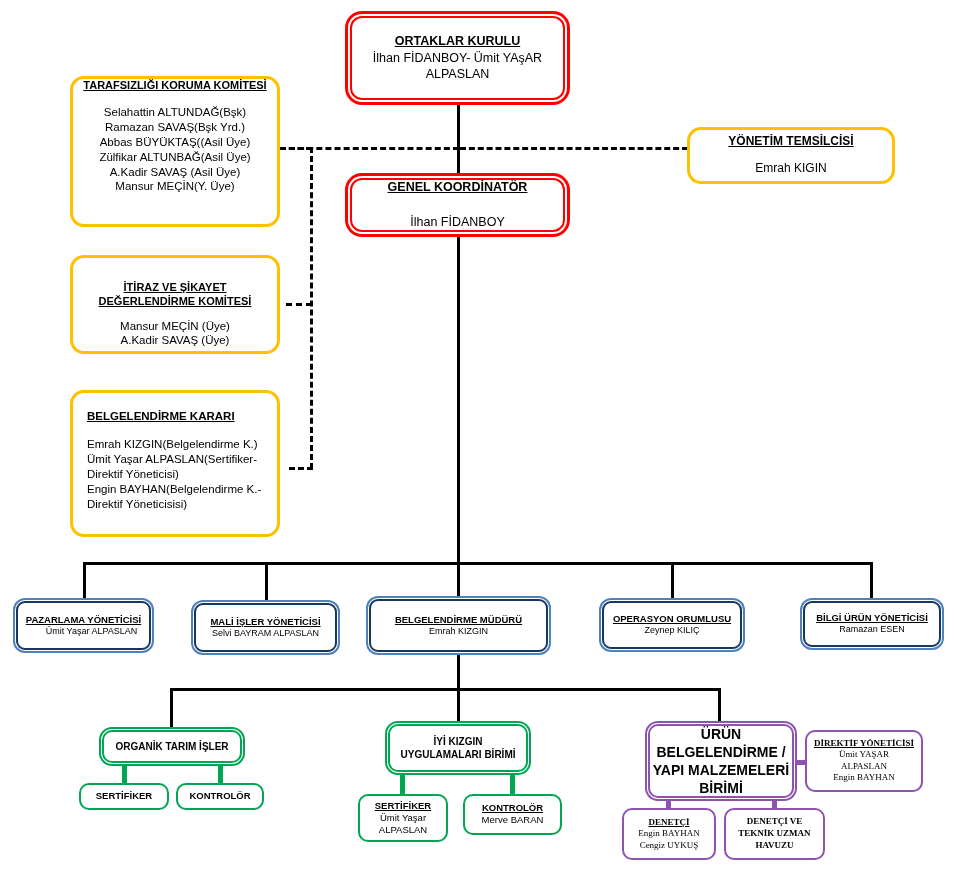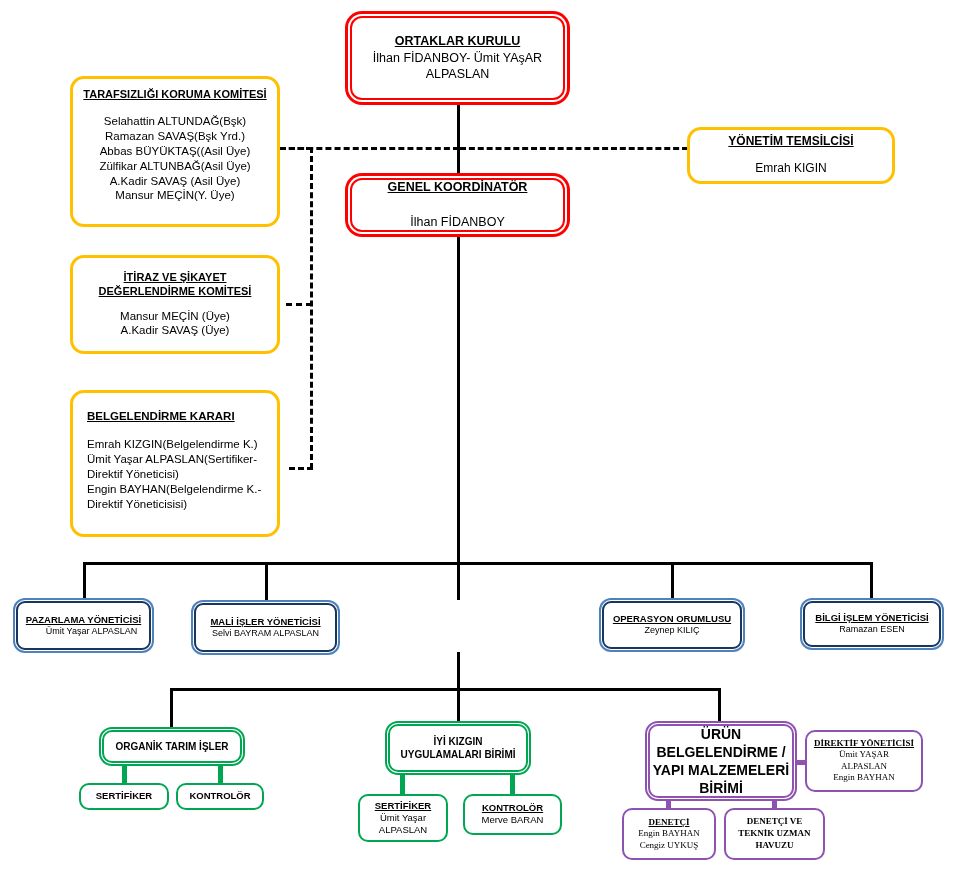--- a/index.html
+++ b/index.html
@@ -133,33 +133,33 @@
   <div class="conn-purple" style="left:666px; top:798px; width:5px; height:12px;"></div>
   <div class="conn-purple" style="left:772px; top:798px; width:5px; height:12px;"></div>
   <div class="conn-purple" style="left:790px; top:760px; width:16px; height:5px;"></div>
 
   <div class="node red" style="left:350px; top:16px; width:215px; height:84px; font-size:12.5px;">
     <div class="ttl">ORTAKLAR KURULU</div>
     <div class="sub">İlhan FİDANBOY- Ümit YAşAR</div>
     <div class="sub">ALPASLAN</div>
   </div>
 
-  <div class="node gold" style="left:70px; top:76px; width:210px; height:151px; font-size:11.5px; justify-content:flex-start; padding-top:9px;">
+  <div class="node gold" style="left:70px; top:76px; width:210px; height:151px; font-size:11.5px; justify-content:flex-start; ">
     <div class="ttl" style="font-size:11px;">TARAFSIZLIĞI KORUMA KOMİTESİ</div>
     <div style="height:12px;"></div>
     <div class="sub">Selahattin ALTUNDAĞ(Bşk)</div>
     <div class="sub">Ramazan SAVAŞ(Bşk Yrd.)</div>
     <div class="sub">Abbas BÜYÜKTAŞ((Asil Üye)</div>
     <div class="sub">Zülfikar ALTUNBAĞ(Asil Üye)</div>
     <div class="sub">A.Kadir SAVAŞ (Asil Üye)</div>
     <div class="sub">Mansur MEÇİN(Y. Üye)</div>
   </div>
 
   <div class="node gold" style="left:70px; top:255px; width:210px; height:99px; font-size:11.5px; justify-content:flex-start; padding-top:13px;">
-    <div class="ttl" style="font-size:11px;">İTİRAZ VE ŞİKAYET</div>
+    <div class="ttl" style="font-size:11px;margin-top:10px;">İTİRAZ VE ŞİKAYET</div>
     <div class="ttl" style="font-size:11px;">DEĞERLENDİRME KOMİTESİ</div>
     <div style="height:10px;"></div>
     <div class="sub">Mansur MEÇİN (Üye)</div>
     <div class="sub">A.Kadir SAVAŞ (Üye)</div>
   </div>
 
   <div class="node gold" style="left:70px; top:390px; width:210px; height:147px; font-size:11.5px; align-items:flex-start; justify-content:flex-start; padding:16px 0 0 14px; text-align:left;">
     <div class="ttl" style="font-size:11.5px;">BELGELENDİRME KARARI</div>
     <div style="height:14px;"></div>
     <div class="sub">Emrah KIZGIN(Belgelendirme K.)</div>
@@ -182,28 +182,32 @@
   <div class="node blue" style="left:16px; top:601px; width:135px; height:49px; font-size:9.5px;">
     <div class="ttl">PAZARLAMA YÖNETİCİSİ</div>
     <div class="sub" style="font-size:9px;margin-left:16px;">Ümit Yaşar ALPASLAN</div>
   </div>
 
   <div class="node blue" style="left:194px; top:603px; width:143px; height:49px; font-size:9.5px;">
     <div class="ttl">MALİ İŞLER YÖNETİCİSİ</div>
     <div class="sub" style="font-size:9px;">Selvi BAYRAM ALPASLAN</div>
   </div>
 
+  <div class="node blue" style="left:369px; top:599px; width:179px; height:53px; font-size:9.5px;">
+    <div class="ttl">BELGELENDİRME MÜDÜRÜ</div>
+    <div class="sub" style="font-size:9px;">Emrah KIZGIN</div>
+  </div>
 
   <div class="node blue" style="left:602px; top:601px; width:140px; height:48px; font-size:9.5px;">
     <div class="ttl">OPERASYON ORUMLUSU</div>
     <div class="sub" style="font-size:9px;">Zeynep KILIÇ</div>
   </div>
 
   <div class="node blue" style="left:803px; top:601px; width:138px; height:46px; font-size:9.5px;">
-    <div class="ttl">BİLGİ İŞLEM YÖNETİCİSİ</div>
+    <div class="ttl">BİLGİ ÜRÜN YÖNETİCİSİ</div>
     <div class="sub" style="font-size:9px;">Ramazan ESEN</div>
   </div>
 
   <div class="node green-dbl" style="left:102px; top:730px; width:140px; height:33px; font-size:10px;">
     <div class="plain">ORGANİK TARIM İŞLER</div>
   </div>
 
   <div class="node green" style="left:79px; top:783px; width:90px; height:27px; font-size:9.5px;">
     <div class="plain">SERTİFİKER</div>
   </div>

